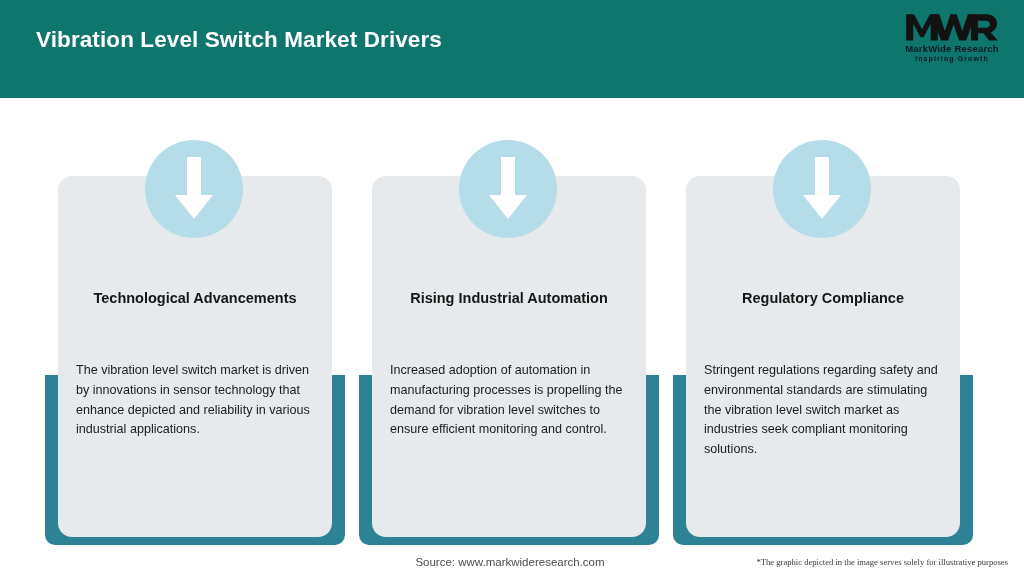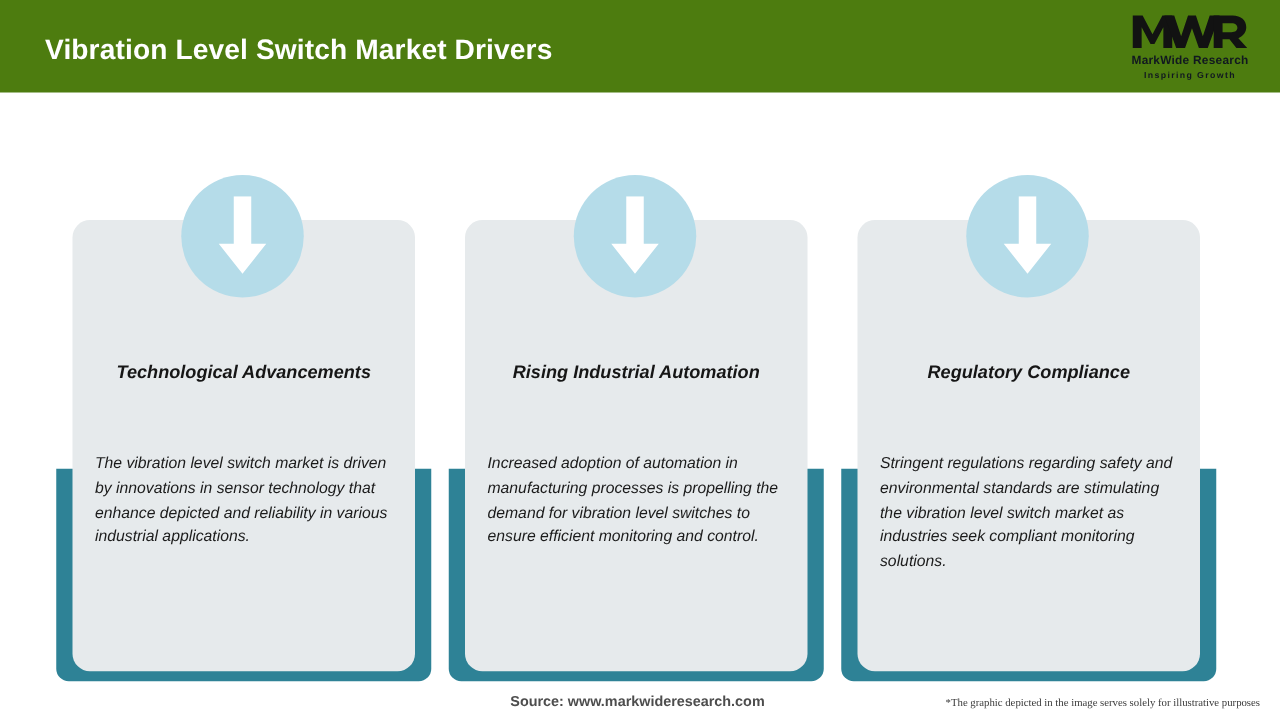--- a/index.html
+++ b/index.html
@@ -19,22 +19,22 @@
     height: 576px;
     background: #ffffff;
   }
 
   
   .header-bar {
     position: absolute;
     left: 0;
     top: 0;
     width: 1024px;
-    height: 74px;
-    background: #4d7c0f;
+    height: 98px;
+    background: #0f766e;
   }
   .header-title {
     position: absolute;
     left: 36px;
     top: 24px;
     font-size: 22.5px;
     font-weight: bold;
     color: #ffffff;
     letter-spacing: 0.1px;
     line-height: 32px;
@@ -43,21 +43,21 @@
   
   .logo {
     position: absolute;
     right: 14px;
     top: 10px;
     width: 116px;
     height: 54px;
     display: flex;
     flex-direction: column;
     align-items: center;
-    justify-content: space-between;
+    justify-content: center;
   }
   .logo-mark {
     width: 96px;
     height: 30px;
     display: block;
   }
   .logo-name {
     font-size: 9.5px;
     font-weight: bold;
     color: #111820;
@@ -74,21 +74,20 @@
     white-space: nowrap;
   }
 
   
   .cards {
     position: absolute;
     left: 0;
     top: 0;
     width: 1024px;
     height: 576px;
-    font-style: italic;
   }
   .card-wrap {
     position: absolute;
     top: 140px;
     width: 300px;
     height: 410px;
   }
   .card-wrap.c1 { left: 45px; }
   .card-wrap.c2 { left: 359px; }
   .card-wrap.c3 { left: 673px; }
@@ -157,21 +156,21 @@
   }
 
   
   .source-text {
     position: absolute;
     left: 0;
     right: 4px;
     top: 556px;
     text-align: center;
     font-size: 11.5px;
-    font-weight: bold;
+    font-weight: normal;
     color: #4d4d4d;
   }
   .disclaimer-text {
     position: absolute;
     right: 16px;
     top: 557px;
     font-size: 8.6px;
     color: #3a3a3a;
     white-space: nowrap;
     font-family: Liberation Serif, serif;

